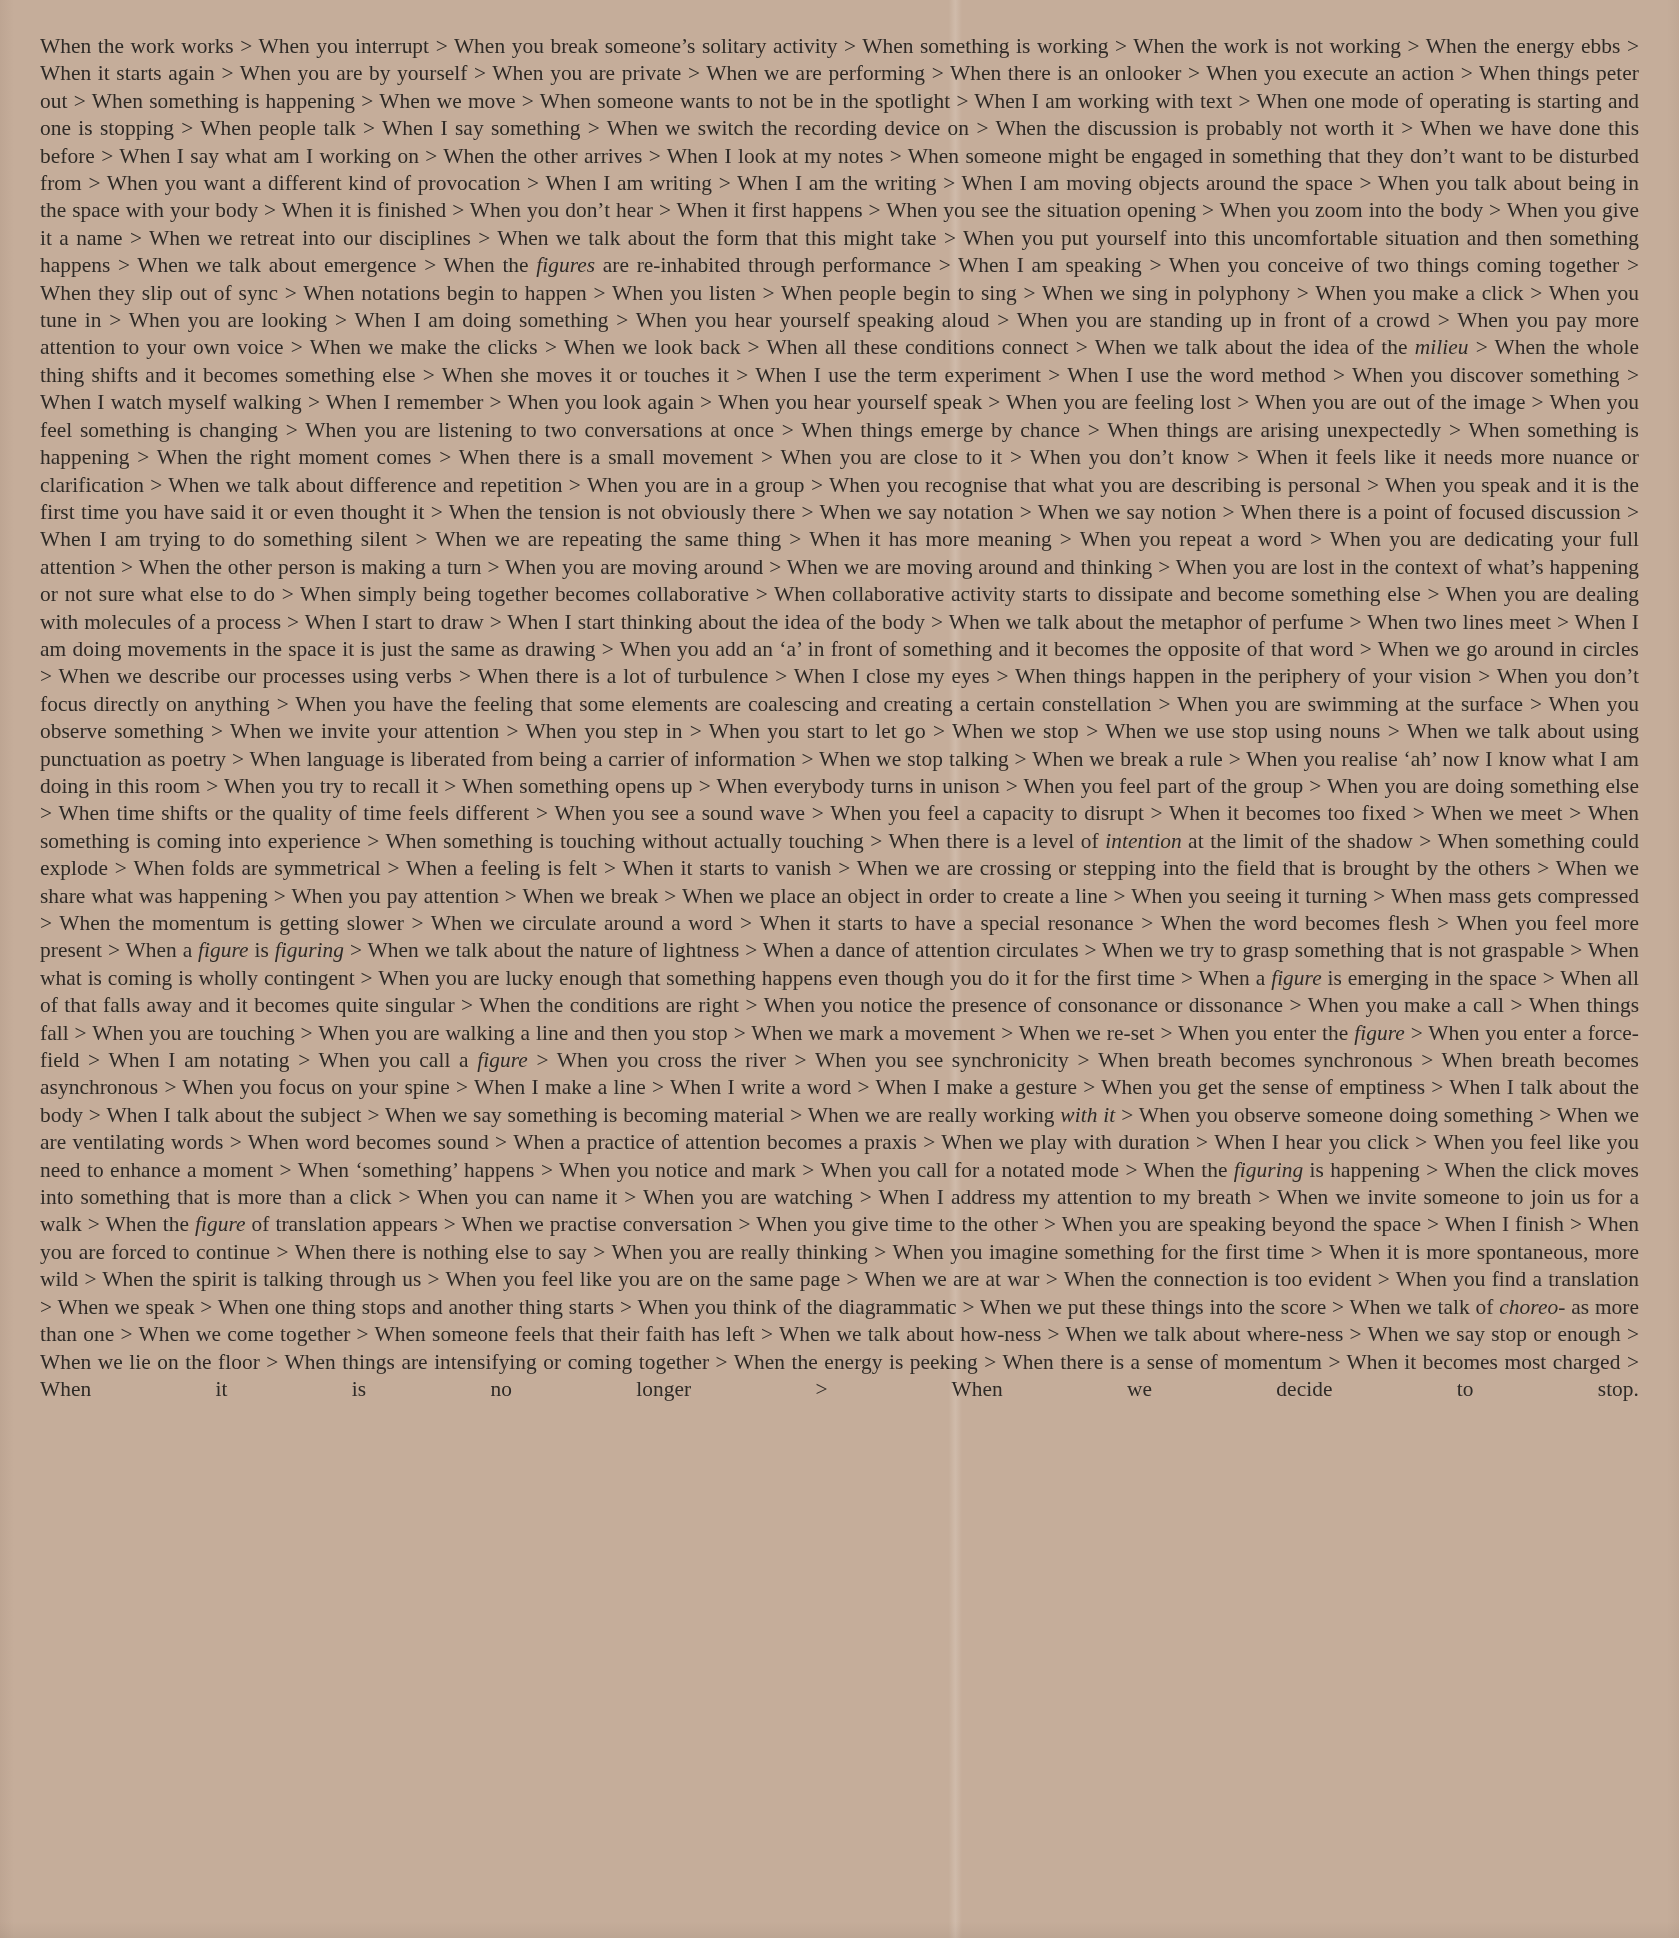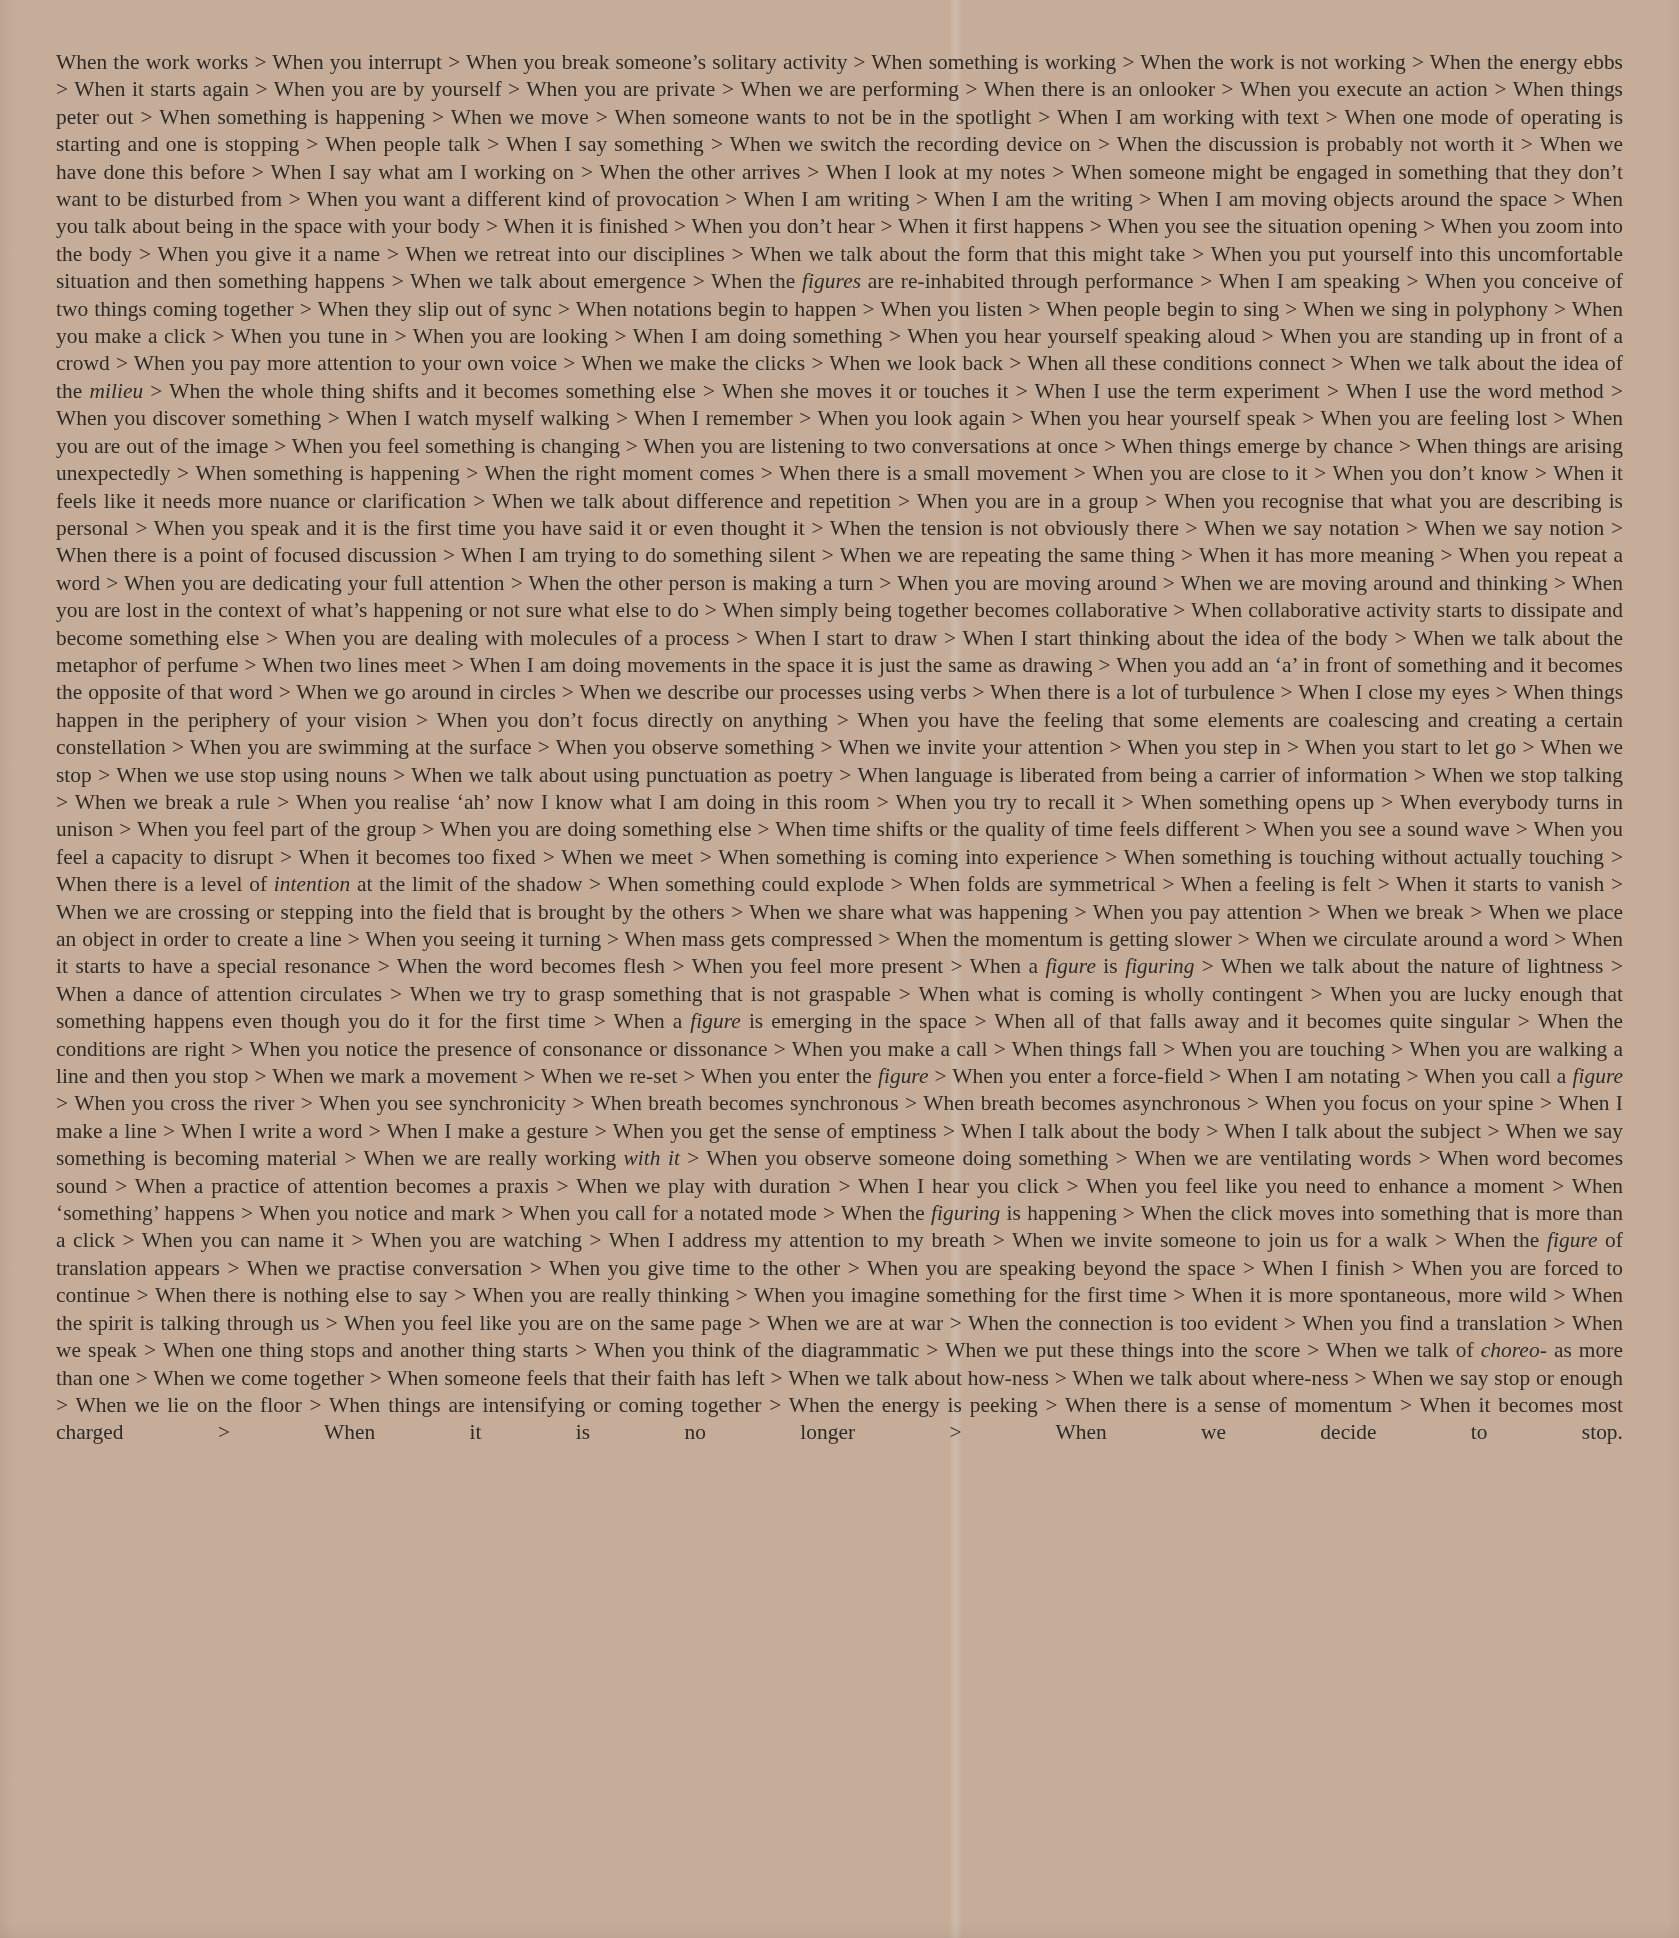--- a/index.html
+++ b/index.html
@@ -26,21 +26,21 @@
       linear-gradient(90deg, rgba(255,255,255,0.0) 56.5%, rgba(255,250,244,0.18) 56.9%, rgba(255,255,255,0.0) 57.3%);
   }
   .text-block {
     position: absolute;
     left: 40px;
     right: 40px;
     top: 33px;
     color: #2e2a26;
   }
   .when-list {
-    margin: 16px;
+    margin: 0;
     font-size: 21.4px;
     line-height: 27.4px;
     text-align: justify;
     text-align-last: justify;
     word-spacing: 0.02em;
     letter-spacing: 0.002em;
   }
   .when-list em {
     font-style: italic;
   }

